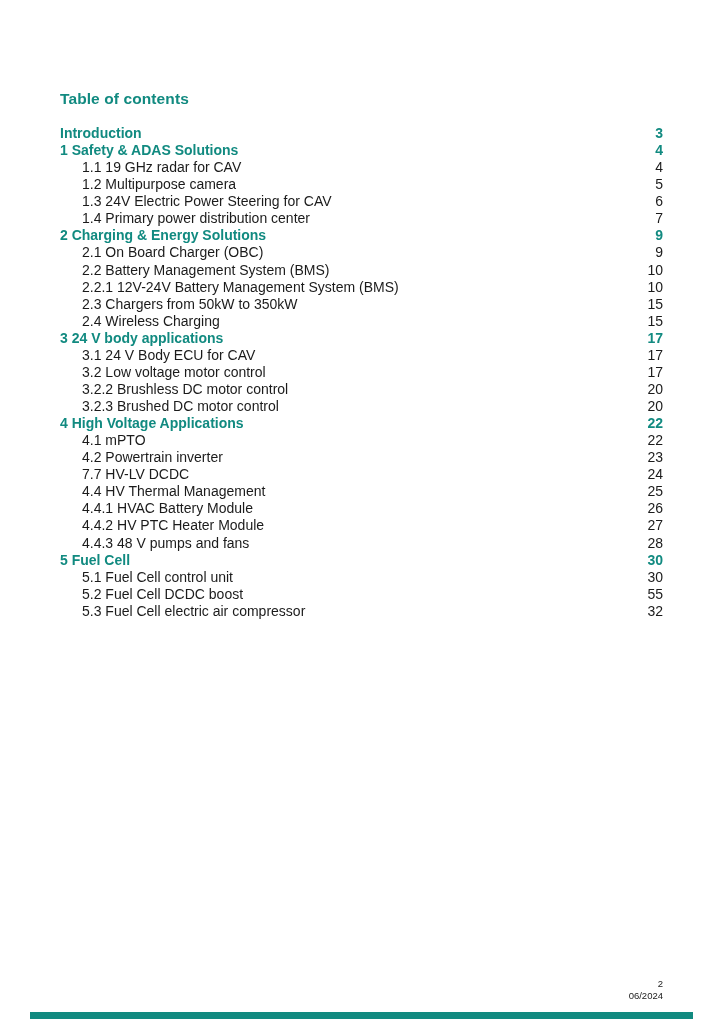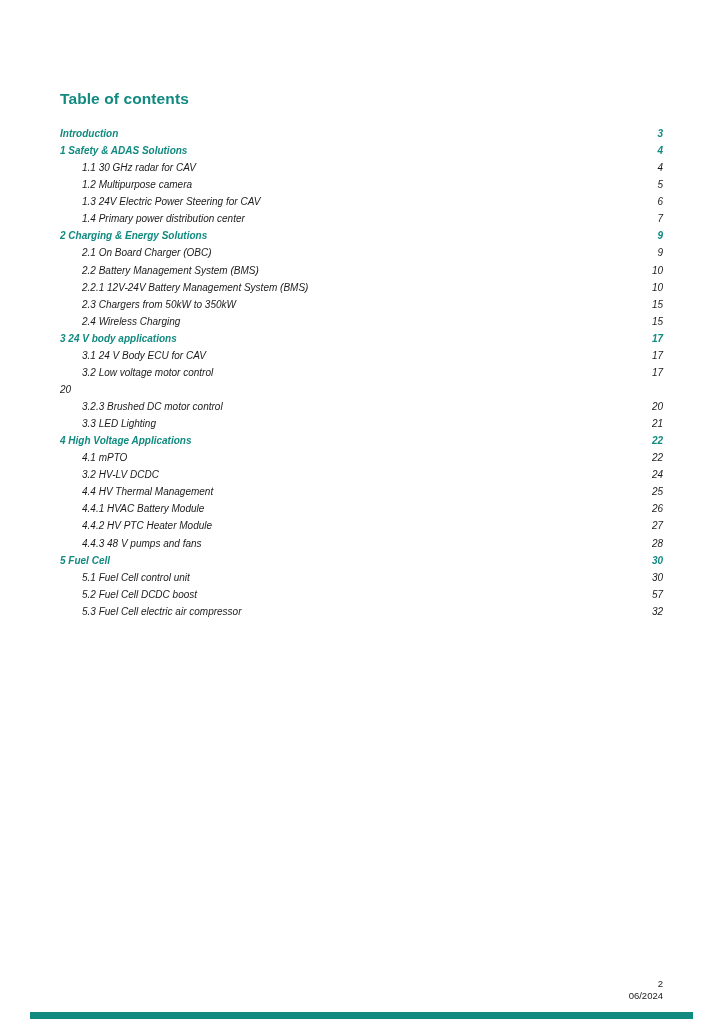--- a/index.html
+++ b/index.html
@@ -31,24 +31,23 @@
     left: 60px;
     top: 125px;
     width: 603px;
   }
 
   .toc-row {
     display: flex;
     justify-content: space-between;
     align-items: baseline;
     line-height: 17.06px;
-    font-size: 10px;
+    font-size: 14px;
     color: var(--ink);
     cursor: pointer;
-    font-style: italic;
   }
   .toc-row .toc-label { white-space: nowrap; }
   .toc-row .toc-page { white-space: nowrap; }
 
   .toc-row.lvl1 {
     font-weight: 700;
     color: var(--teal);
   }
   .toc-row.lvl2 .toc-label {
     padding-left: 22px;
@@ -83,21 +82,21 @@
   <nav class="toc">
       <div class="toc-row lvl1">
       <span class="toc-label">Introduction</span>
       <span class="toc-page">3</span>
     </div>
       <div class="toc-row lvl1">
       <span class="toc-label">1 Safety &amp; ADAS Solutions</span>
       <span class="toc-page">4</span>
     </div>
       <div class="toc-row lvl2">
-      <span class="toc-label">1.1 30 GHz radar for CAV</span>
+      <span class="toc-label">1.1 19 GHz radar for CAV</span>
       <span class="toc-page">4</span>
     </div>
       <div class="toc-row lvl2">
       <span class="toc-label">1.2 Multipurpose camera</span>
       <span class="toc-page">5</span>
     </div>
       <div class="toc-row lvl2">
       <span class="toc-label">1.3 24V Electric Power Steering for CAV</span>
       <span class="toc-page">6</span>
     </div>
@@ -135,40 +134,41 @@
     </div>
       <div class="toc-row lvl2">
       <span class="toc-label">3.1 24 V Body ECU for CAV</span>
       <span class="toc-page">17</span>
     </div>
       <div class="toc-row lvl2">
       <span class="toc-label">3.2 Low voltage motor control</span>
       <span class="toc-page">17</span>
     </div>
       <div class="toc-row lvl2">
+      <span class="toc-label">3.2.2 Brushless DC motor control</span>
       <span class="toc-page">20</span>
     </div>
       <div class="toc-row lvl2">
       <span class="toc-label">3.2.3 Brushed DC motor control</span>
       <span class="toc-page">20</span>
     </div>
-      <div class="toc-row lvl2">
-      <span class="toc-label">3.3 LED Lighting</span>
-      <span class="toc-page">21</span>
-    </div>
       <div class="toc-row lvl1">
       <span class="toc-label">4 High Voltage Applications</span>
       <span class="toc-page">22</span>
     </div>
       <div class="toc-row lvl2">
       <span class="toc-label">4.1 mPTO</span>
       <span class="toc-page">22</span>
     </div>
       <div class="toc-row lvl2">
-      <span class="toc-label">3.2 HV-LV DCDC</span>
+      <span class="toc-label">4.2 Powertrain inverter</span>
+      <span class="toc-page">23</span>
+    </div>
+      <div class="toc-row lvl2">
+      <span class="toc-label">7.7 HV-LV DCDC</span>
       <span class="toc-page">24</span>
     </div>
       <div class="toc-row lvl2">
       <span class="toc-label">4.4 HV Thermal Management</span>
       <span class="toc-page">25</span>
     </div>
       <div class="toc-row lvl2">
       <span class="toc-label">4.4.1 HVAC Battery Module</span>
       <span class="toc-page">26</span>
     </div>
@@ -183,21 +183,21 @@
       <div class="toc-row lvl1">
       <span class="toc-label">5 Fuel Cell</span>
       <span class="toc-page">30</span>
     </div>
       <div class="toc-row lvl2">
       <span class="toc-label">5.1 Fuel Cell control unit</span>
       <span class="toc-page">30</span>
     </div>
       <div class="toc-row lvl2">
       <span class="toc-label">5.2 Fuel Cell DCDC boost</span>
-      <span class="toc-page">57</span>
+      <span class="toc-page">55</span>
     </div>
       <div class="toc-row lvl2">
       <span class="toc-label">5.3 Fuel Cell electric air compressor</span>
       <span class="toc-page">32</span>
     </div>
     </nav>
 
   <div class="footer-block">
     <div>2</div>
     <div>06/2024</div>

